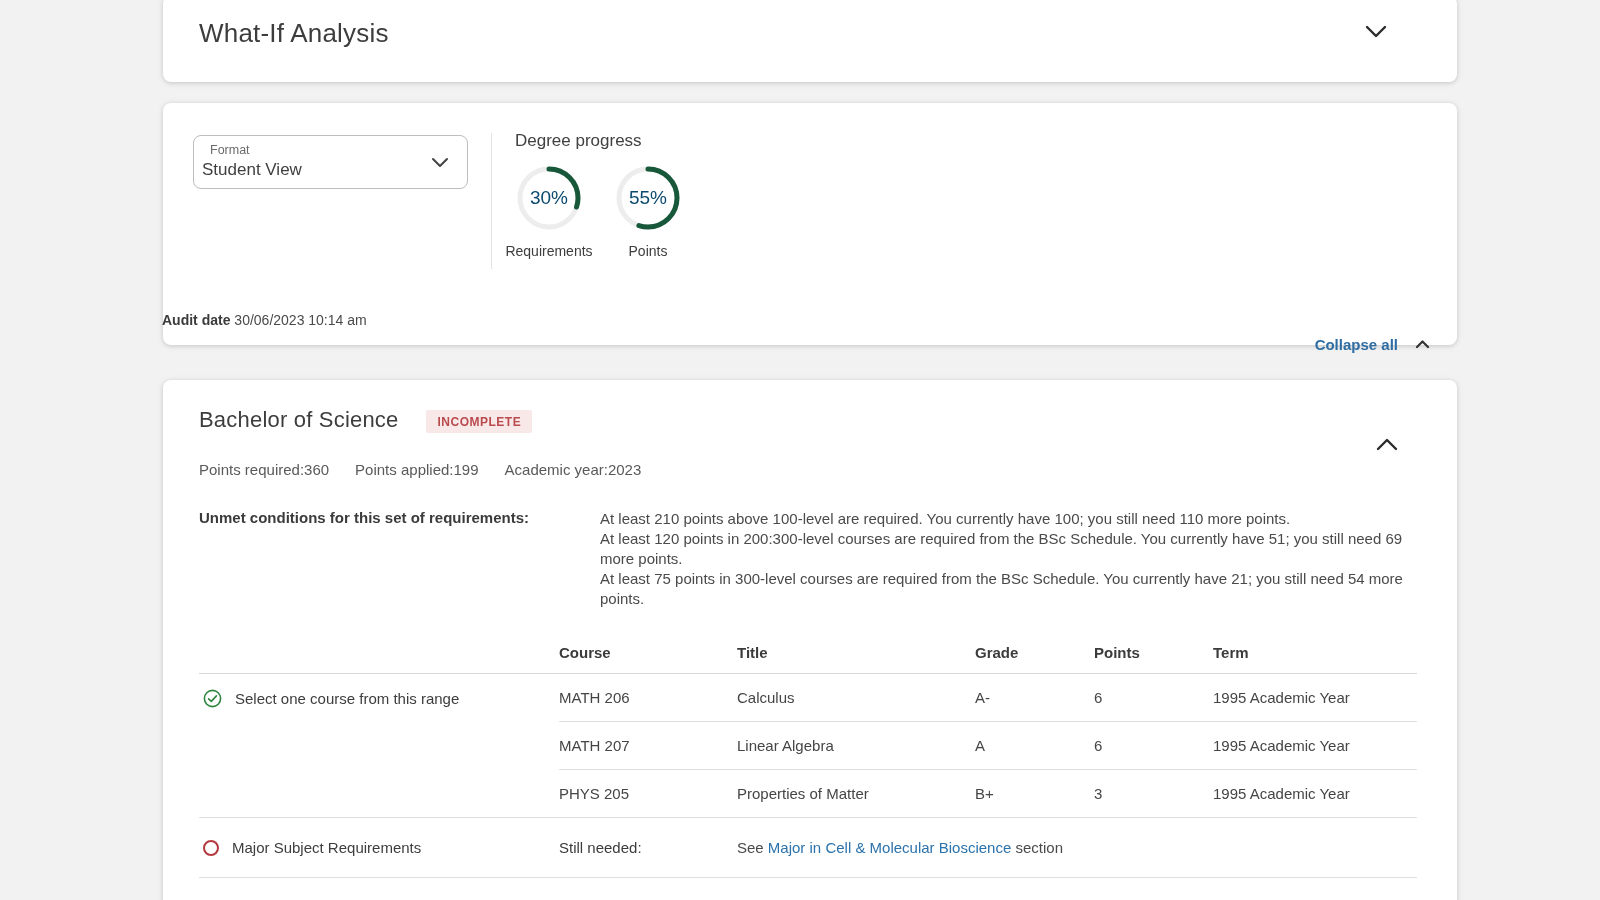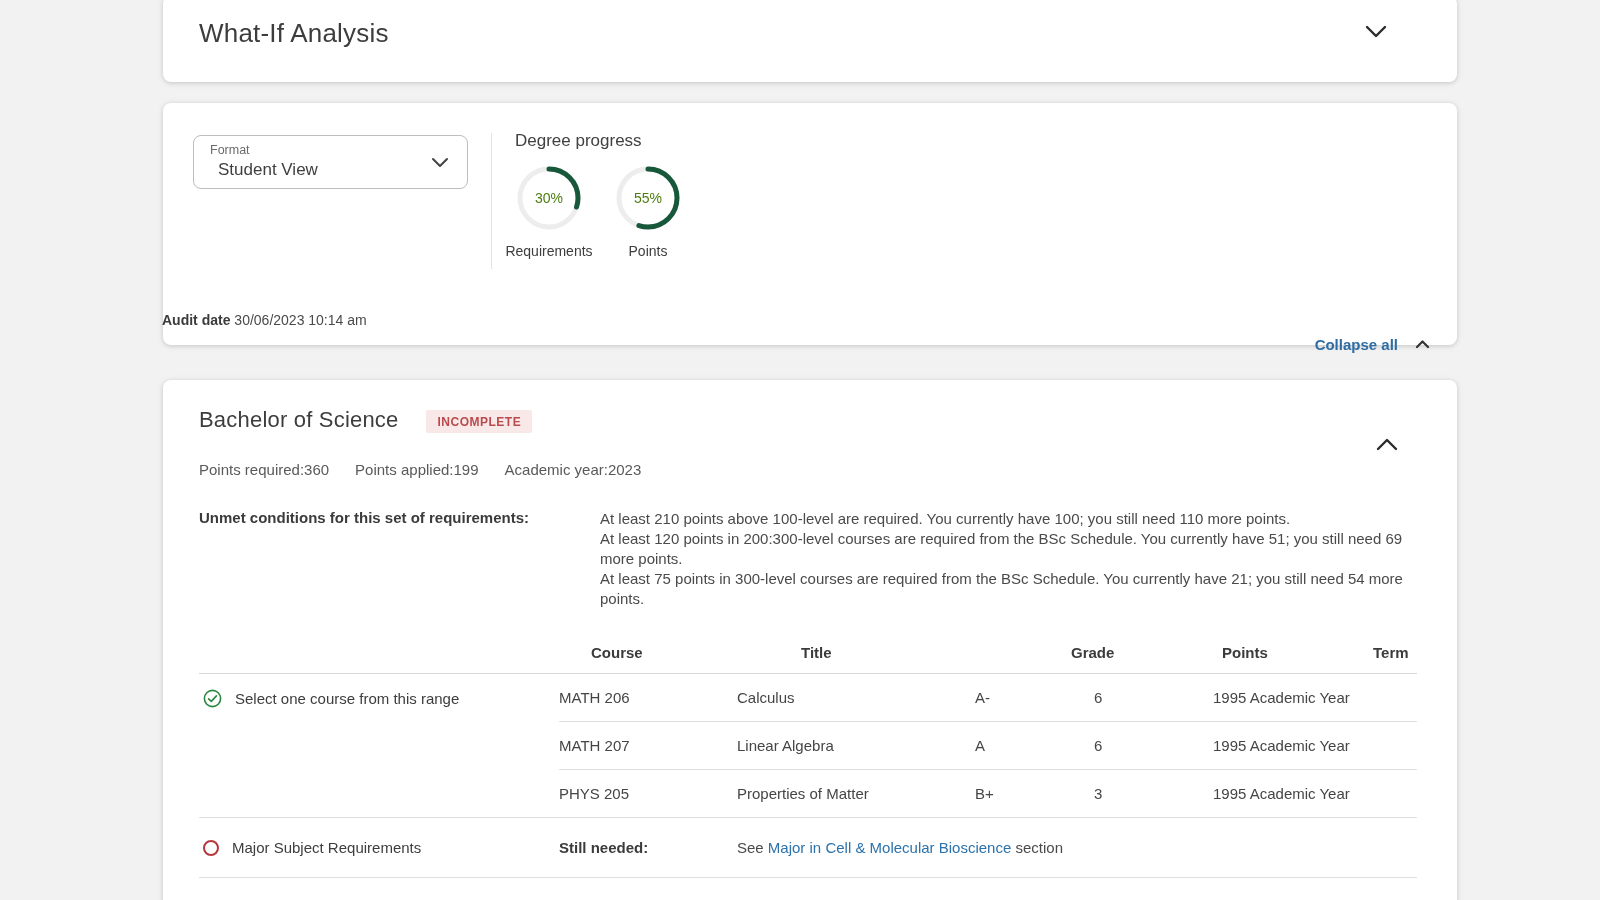--- a/index.html
+++ b/index.html
@@ -25,31 +25,31 @@
   .chev-btn { position:absolute; cursor:pointer; background:none; border:none; line-height:0; }
   .whatif-chev { right:70px; top:29px; }
 
   
   .controls-card { left:163px; top:103px; width:1294px; height:242px; }
   .format-select {
     position:absolute; left:30px; top:32px; width:275px; height:54px;
     border:1px solid #bdbdbd; border-radius:8px; background:#fff; cursor:pointer;
   }
   .format-label { position:absolute; left:16px; top:7px; font-size:12.5px; color:#6b6b6b; }
-  .format-value { position:absolute; left:24px; top:24px; font-size:17px; color:#3f3f3f; }
+  .format-value { position:absolute; left:8px; top:24px; font-size:17px; color:#3f3f3f; }
   .format-chev { position:absolute; right:18px; top:21px; line-height:0; }
   .v-divider { position:absolute; left:328px; top:30px; width:1px; height:136px; background:#e3e3e3; }
   .progress-block { position:absolute; left:352px; top:28px; }
   .progress-title { font-size:17px; color:#414141; font-weight:400; }
   .rings { display:flex; gap:31px; margin-top:13px; }
   .ring-wrap { width:68px; display:flex; flex-direction:column; align-items:center; }
   .ring { position:relative; width:68px; height:68px; }
   .ring-pct {
     position:absolute; inset:0; display:flex; align-items:center; justify-content:center;
-    font-size:14px; color:#4d7c0f;
+    font-size:19px; color:#0c4a6e;
   }
   .ring-label { margin-top:11px; font-size:14px; color:#3d3d3d; white-space:nowrap; }
 
   
   .audit-row { position:absolute; left:162px; top:312px; font-size:14px; color:#4a4a4a; }
   .audit-label { font-weight:700; color:#3b3b3b; }
   .collapse-all {
     position:absolute; top:336px; right:170px;
     display:flex; align-items:center; gap:17px; cursor:pointer;
   }
@@ -68,32 +68,32 @@
   .deg-chev { right:59px; top:58px; }
   .meta-row { position:absolute; left:36px; top:81px; display:flex; gap:26px; font-size:15px; color:#5a5a5a; }
   .meta-item { display:flex; }
   .unmet { position:absolute; left:36px; top:129px; display:flex; }
   .unmet-label { width:401px; font-size:15px; font-weight:700; color:#3b3b3b; }
   .unmet-text { width:817px; font-size:15px; color:#4a4a4a; line-height:20px; }
 
   
   .req-table { position:absolute; left:36px; top:252px; width:1218px; font-size:15px; }
   .trow { display:grid; grid-template-columns:360px 178px 238px 119px 119px 204px; align-items:center; }
-  .thead { height:42px; font-weight:700; color:#3b3b3b; border-bottom:1px solid #d9d9d9;gap:32px; }
+  .thead { height:42px; font-weight:700; color:#3b3b3b; border-bottom:1px solid #d9d9d9; }
   .rrow { height:48px; color:#454545; }
   .rrow.indent > .cell { border-bottom:1px solid #dedede; height:100%; display:flex; align-items:center; }
   .rrow.indent > .sidebar-cell { border-bottom:none; }
   .rrow.full { border-bottom:1px solid #dedede; }
   .last-row { height:60px; }
   .sidebar-cell { display:flex; align-items:center; gap:13px; padding-left:4px; height:100%; }
   .sidebar-text { color:#3d3d3d; }
   .circle-outline-icon {
     width:16px; height:16px; border:2px solid #b4393e; border-radius:50%; flex:0 0 auto;
   }
-  .still-label { font-weight:700; color:#3b3b3b; }
+  .still-label { font-weight:400; color:#3b3b3b; }
   .see-text { color:#4a4a4a; }
   .bio-link { color:#2b72ab; text-decoration:none; cursor:pointer; }
   .icon-svg { display:block; }
 </style>
 </head>
 <body>
 
 <section class="card whatif-card">
   <h1 class="whatif-title">What-If Analysis</h1>
   <button class="chev-btn whatif-chev">

